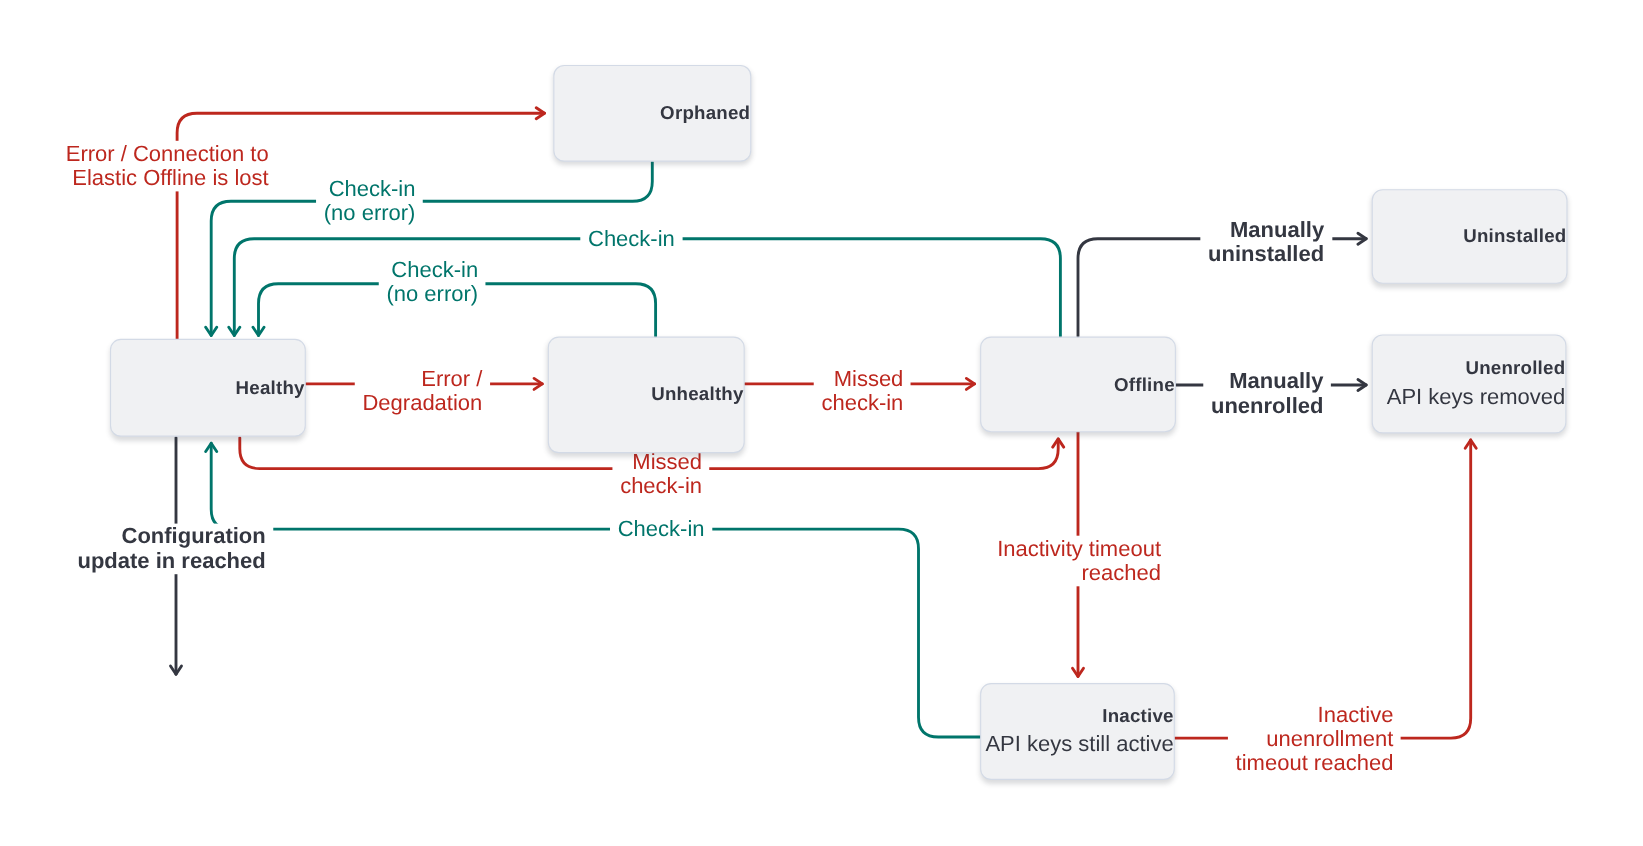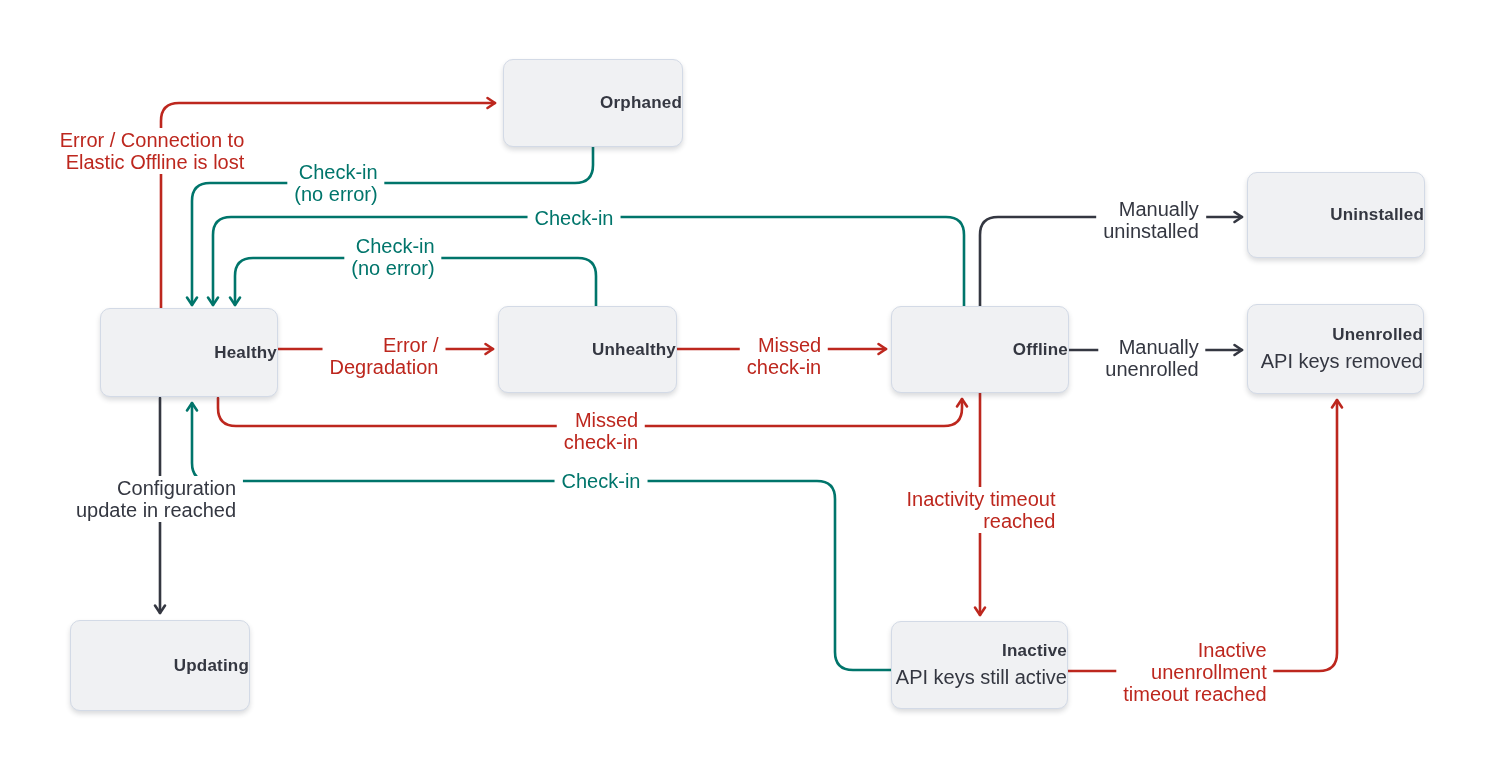--- a/index.html
+++ b/index.html
@@ -38,21 +38,21 @@
 
   .edge-label{
     position:absolute;transform:translate(-50%,-50%);
     background:var(--c-background);
     padding:1px 7px;text-align:right;
     font-size:20px;line-height:22px;white-space:nowrap;
   }
   .edge-label span{display:block;}
   .c-error{color:var(--c-error);}
   .c-success{color:var(--c-success);}
-  .c-neutral{color:var(--c-neutral);}
+  .c-neutral{color:var(--c-neutral);font-weight:bold;}
 </style>
 </head>
 <body>
 
 <div class="canvas">
 
   <svg class="edges" width="1494" height="769" viewBox="0 0 1494 769">
     <defs>
       <marker id="arrow-error" viewBox="0 0 14 14" refX="11" refY="7" markerWidth="14" markerHeight="14" markerUnits="userSpaceOnUse" orient="auto">
         <path d="M3.5 2 L11 7 L3.5 12" class="s-error"></path>
@@ -133,39 +133,36 @@
   </div>
 
   <div class="node" style="left:503px;top:59px;width:180px;height:88px">
     <div class="node-title">Orphaned</div>
   </div>
 
   <div class="node" style="left:100px;top:308px;width:178px;height:89px">
     <div class="node-title">Healthy</div>
   </div>
 
-  <div class="node" style="left:498px;top:306px;width:179px;height:87px">
+  <div class="node" style="left:498px;top:306px;width:179px;height:106px">
     <div class="node-title">Unhealthy</div>
   </div>
 
   <div class="node" style="left:891px;top:306px;width:178px;height:87px">
     <div class="node-title">Offline</div>
   </div>
 
   <div class="node" style="left:1247px;top:172px;width:178px;height:86px">
     <div class="node-title">Uninstalled</div>
   </div>
 
   <div class="node" style="left:1247px;top:304px;width:177px;height:90px">
     <div class="node-title">Unenrolled</div>
     <div class="node-sub">API keys removed</div>
   </div>
 
-  <div class="node" style="left:70px;top:620px;width:180px;height:91px">
-    <div class="node-title">Updating</div>
-  </div>
 
   <div class="node" style="left:891px;top:621px;width:177px;height:88px">
     <div class="node-title">Inactive</div>
     <div class="node-sub">API keys still active</div>
   </div>
 
 </div>
 
 </body></html>

